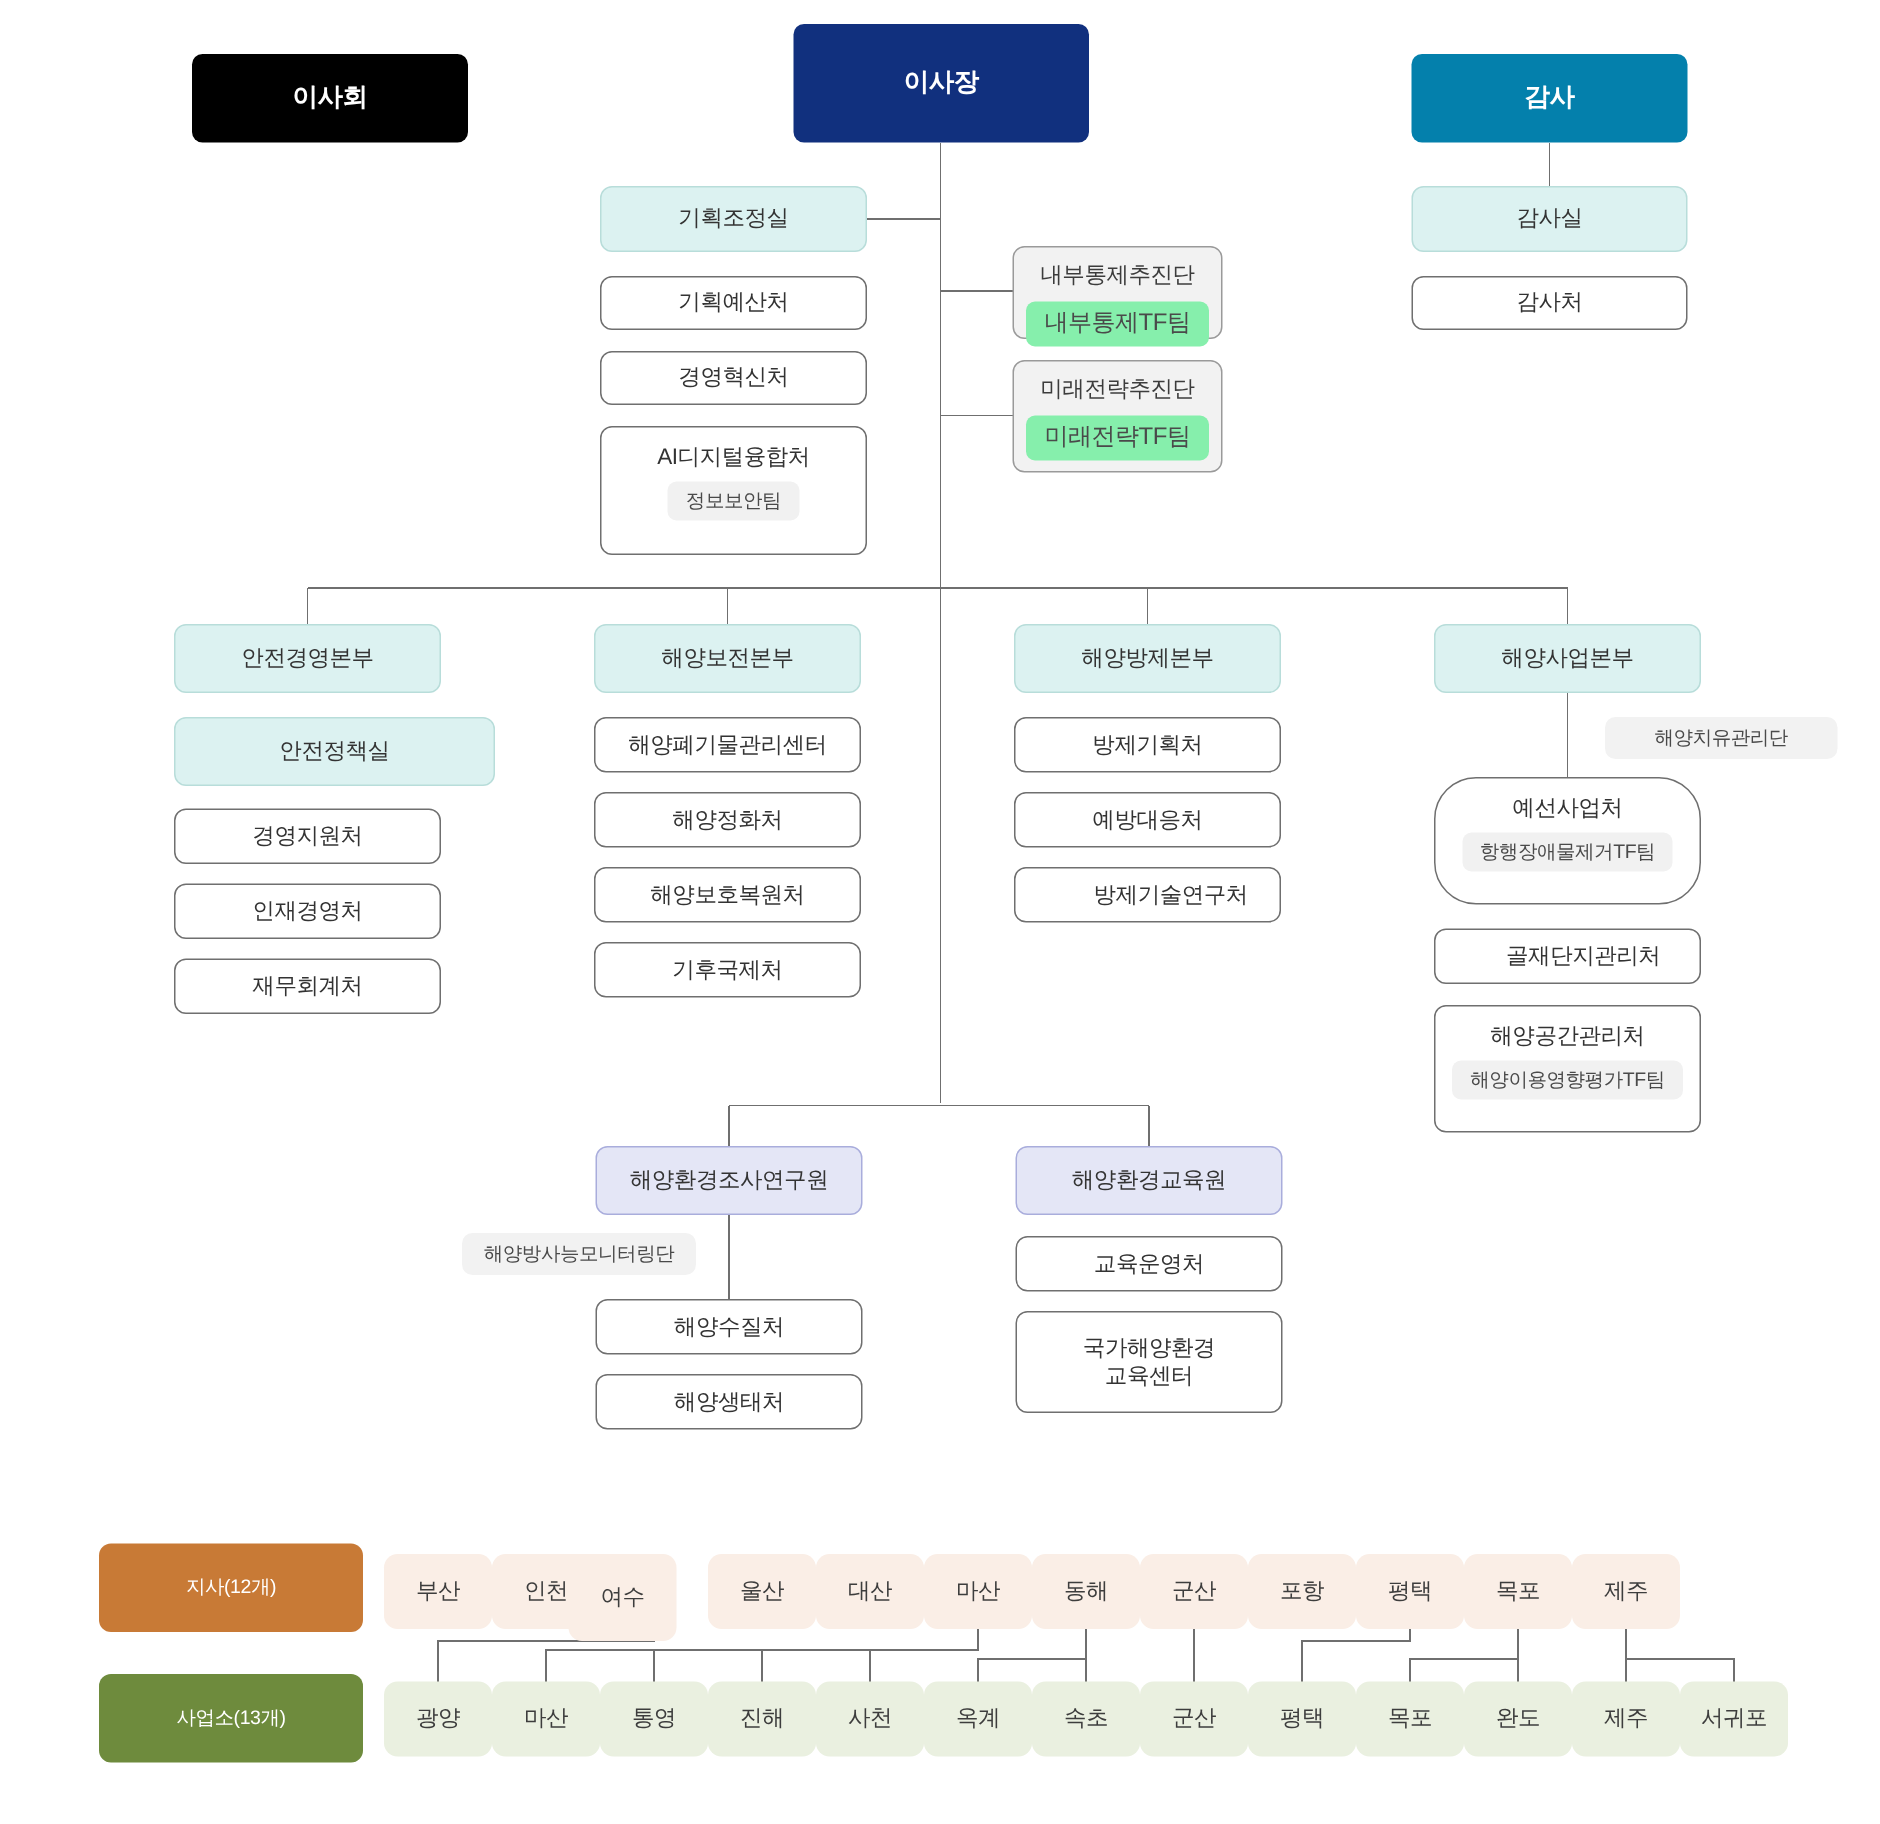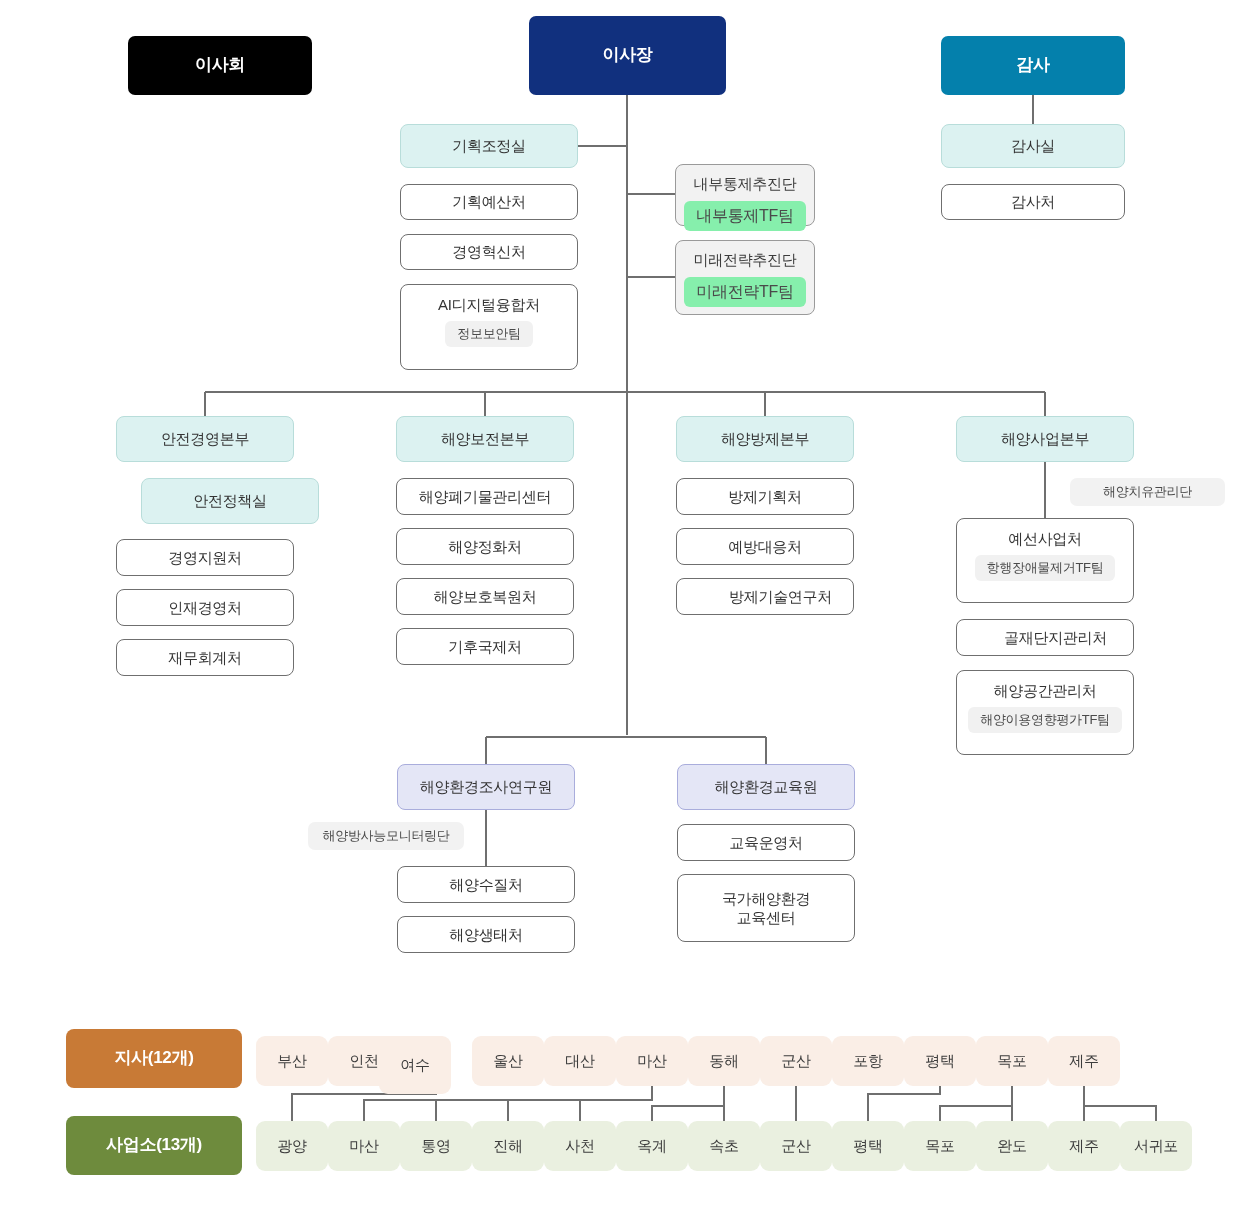--- a/index.html
+++ b/index.html
@@ -102,22 +102,22 @@
   .c-tag {
     background: #f2f2f2;
     border: none;
     color: #4a4a4a;
     font-size: 13px;
     border-radius: 7px;
   }
   
   .lvl-cat {
     color: #ffffff;
-    font-weight: bold;
-    font-size: 17px;
+    font-weight: normal;
+    font-size: 13px;
     border-radius: 8px;
   }
   .c-jisa   { background: #c87a36; }
   .c-saup   { background: #6e8b3d; }
   .c-branch {
     background: #faeee6;
     color: #3d3d3d;
     font-size: 15px;
     border-radius: 9px;
   }
@@ -219,21 +219,21 @@
     <span class="tf-pill">내부통제TF팀</span>
   </div>
   <div class="node c-grey" style="left:675px; top:240px; width:140px; height:75px;">
     <span class="grp-title">미래전략추진단</span>
     <span class="tf-pill">미래전략TF팀</span>
   </div>
 
   <div class="node c-mint" style="left:116px; top:416px; width:178px; height:46px;">
     <span>안전경영본부</span>
   </div>
-  <div class="node c-mint" style="left:116px; top:478px; width:178px; height:46px;margin-left:25px;">
+  <div class="node c-mint" style="left:116px; top:478px; width:214px; height:46px;">
     <span>안전정책실</span>
   </div>
   <div class="node c-white" style="left:116px; top:539px; width:178px; height:37px;">
     <span>경영지원처</span>
   </div>
   <div class="node c-white" style="left:116px; top:589px; width:178px; height:37px;">
     <span>인재경영처</span>
   </div>
   <div class="node c-white" style="left:116px; top:639px; width:178px; height:37px;">
     <span>재무회계처</span>
@@ -267,21 +267,21 @@
   <div class="node c-white" style="left:676px; top:578px; width:178px; height:37px;padding-left:31px;">
     <span>방제기술연구처</span>
   </div>
 
   <div class="node c-mint" style="left:956px; top:416px; width:178px; height:46px;">
     <span>해양사업본부</span>
   </div>
   <div class="node c-tag" style="left:1070px; top:478px; width:155px; height:28px;">
     <span>해양치유관리단</span>
   </div>
-  <div class="node c-white has-sub" style="left:956px; top:518px; width:178px; height:85px;">
+  <div class="node c-white has-sub" style="left:956px; top:518px; width:178px; height:85px;border-radius:28px;">
     <span>예선사업처</span>
     <span class="sub-pill">항행장애물제거TF팀</span>
   </div>
   <div class="node c-white" style="left:956px; top:619px; width:178px; height:37px;padding-left:21px;">
     <span>골재단지관리처</span>
   </div>
   <div class="node c-white has-sub" style="left:956px; top:670px; width:178px; height:85px;">
     <span>해양공간관리처</span>
     <span class="sub-pill">해양이용영향평가TF팀</span>
   </div>

